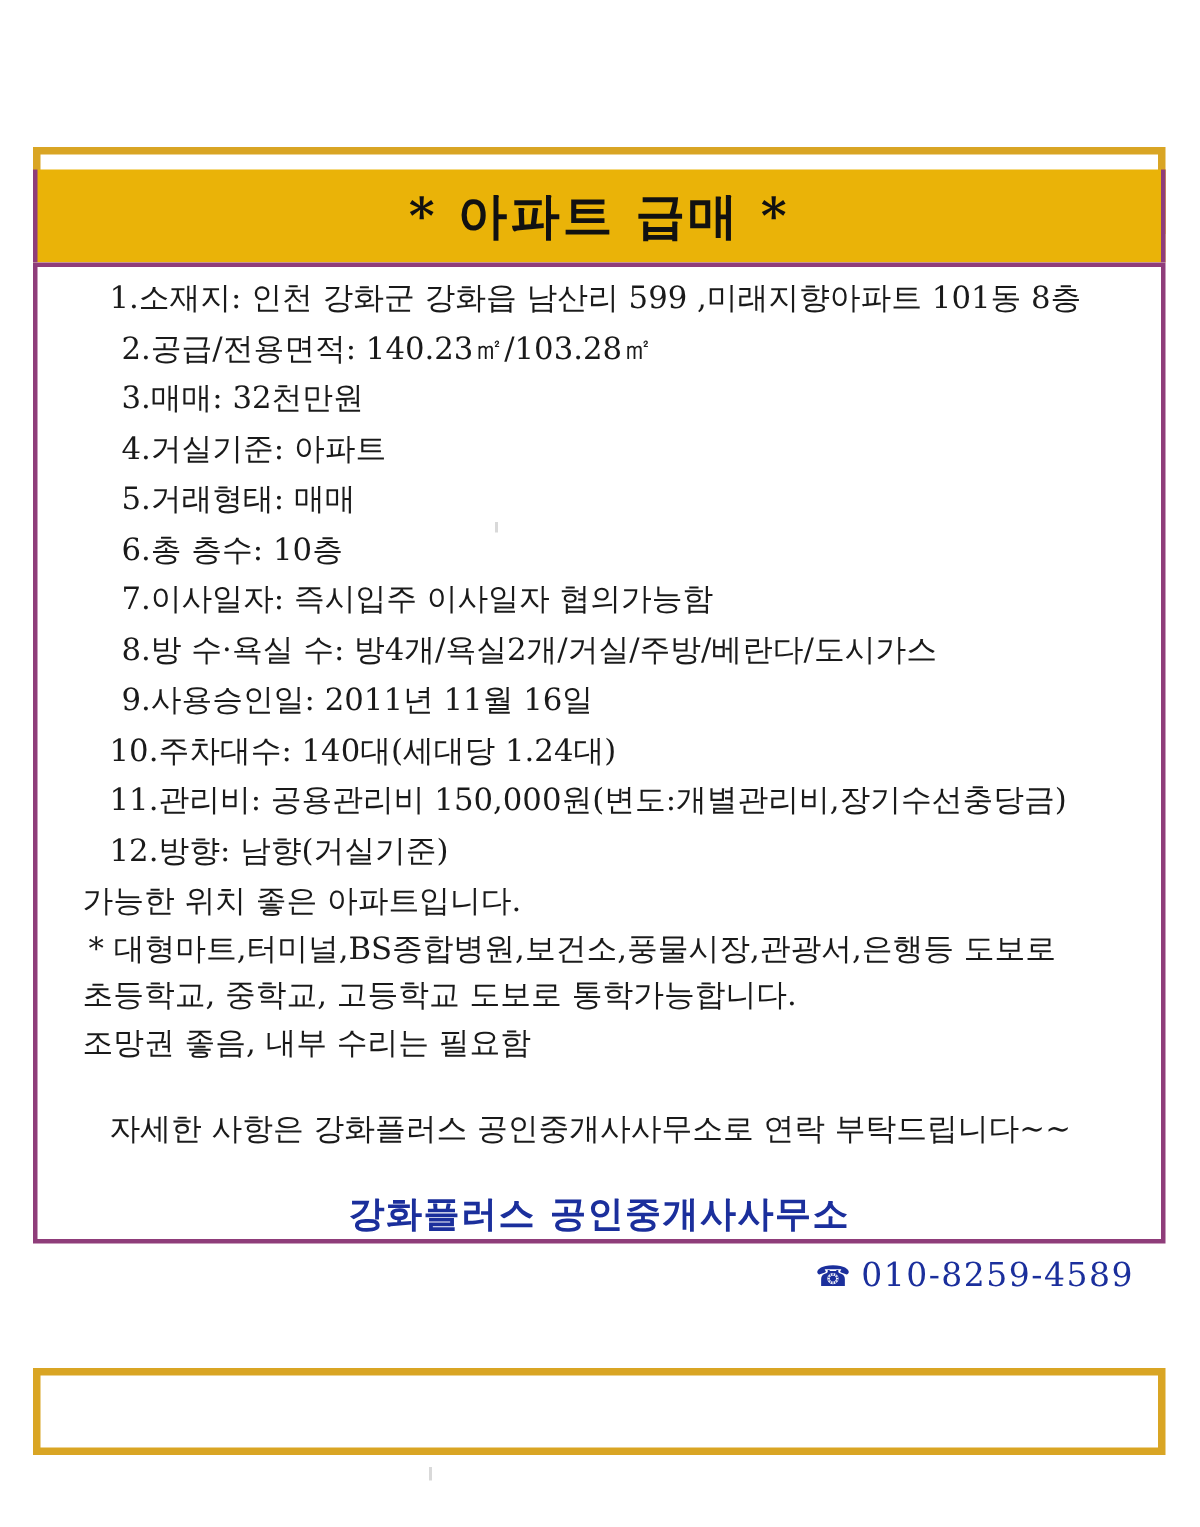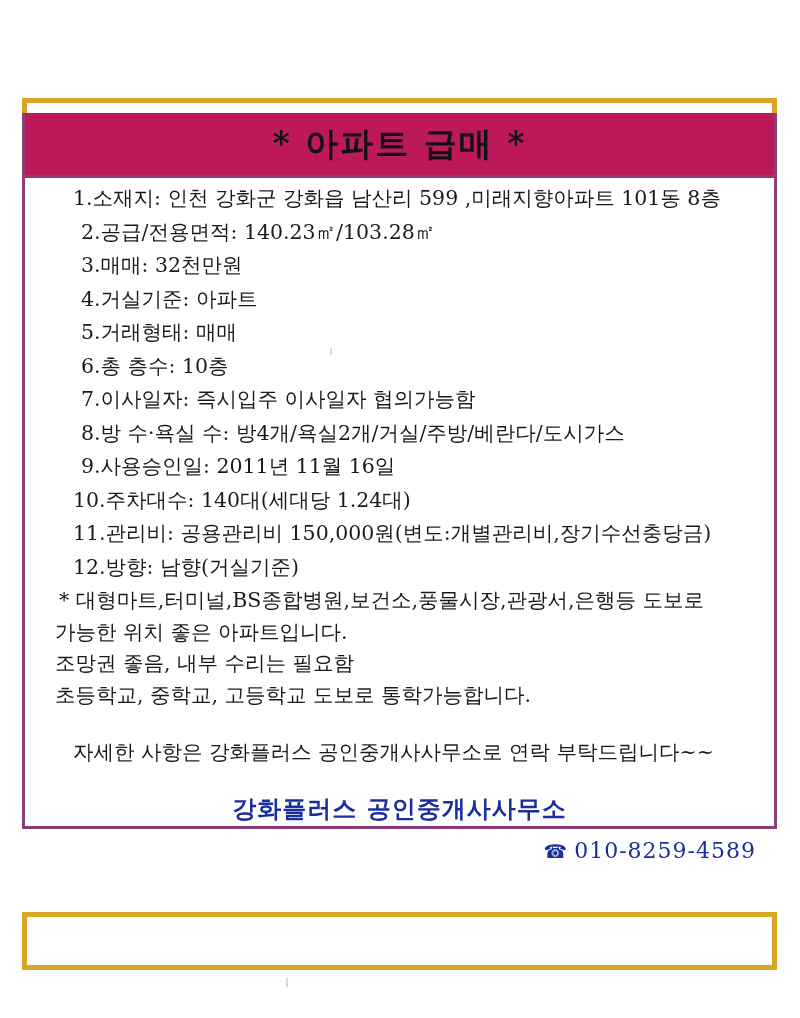--- a/index.html
+++ b/index.html
@@ -36,21 +36,21 @@
   .gold-bar.top { top: 98px; }
   .gold-bar.bottom { top: 912px; }
 
   
   .title-box {
     position: absolute;
     left: 22px;
     top: 113px;
     width: 755px;
     height: 62px;
-    background: #be185d;
+    background: #eab308;
     border-left: 3px solid #8f3d7a;
     border-right: 3px solid #8f3d7a;
     box-sizing: border-box;
     display: flex;
     align-items: center;
     justify-content: center;
   }
   .title-text {
     font-size: 33px;
     letter-spacing: 2px;
@@ -180,24 +180,24 @@
     <div class="line item-row wide">
       <span>10.</span><span>주차대수: 140대(세대당  1.24대)</span>
     </div>
     <div class="line item-row wide">
       <span>11.</span><span>관리비:   공용관리비 150,000원(변도:개별관리비,장기수선충당금)</span>
     </div>
     <div class="line item-row wide">
       <span>12.</span><span>방향:  남향(거실기준)</span>
     </div>
 
+    <div class="line note cont">가능한 위치 좋은 아파트입니다.</div>
     <div class="line note">* 대형마트,터미널,BS종합병원,보건소,풍물시장,관광서,은행등 도보로</div>
-    <div class="line note cont">가능한 위치 좋은 아파트입니다.</div>
+    <div class="line note cont">초등학교, 중학교, 고등학교 도보로 통학가능합니다.</div>
     <div class="line note cont">조망권 좋음, 내부 수리는 필요함</div>
-    <div class="line note cont">초등학교, 중학교, 고등학교 도보로 통학가능합니다.</div>
 
     <div class="spacer-md"></div>
 
     <div class="line contact-line">자세한 사항은 강화플러스 공인중개사사무소로 연락 부탁드립니다~~</div>
 
     <div class="office">강화플러스 공인중개사사무소</div>
 
     <div class="phone">
       <span class="tel-icon">☎</span><span>010-8259-4589</span>
     </div>

